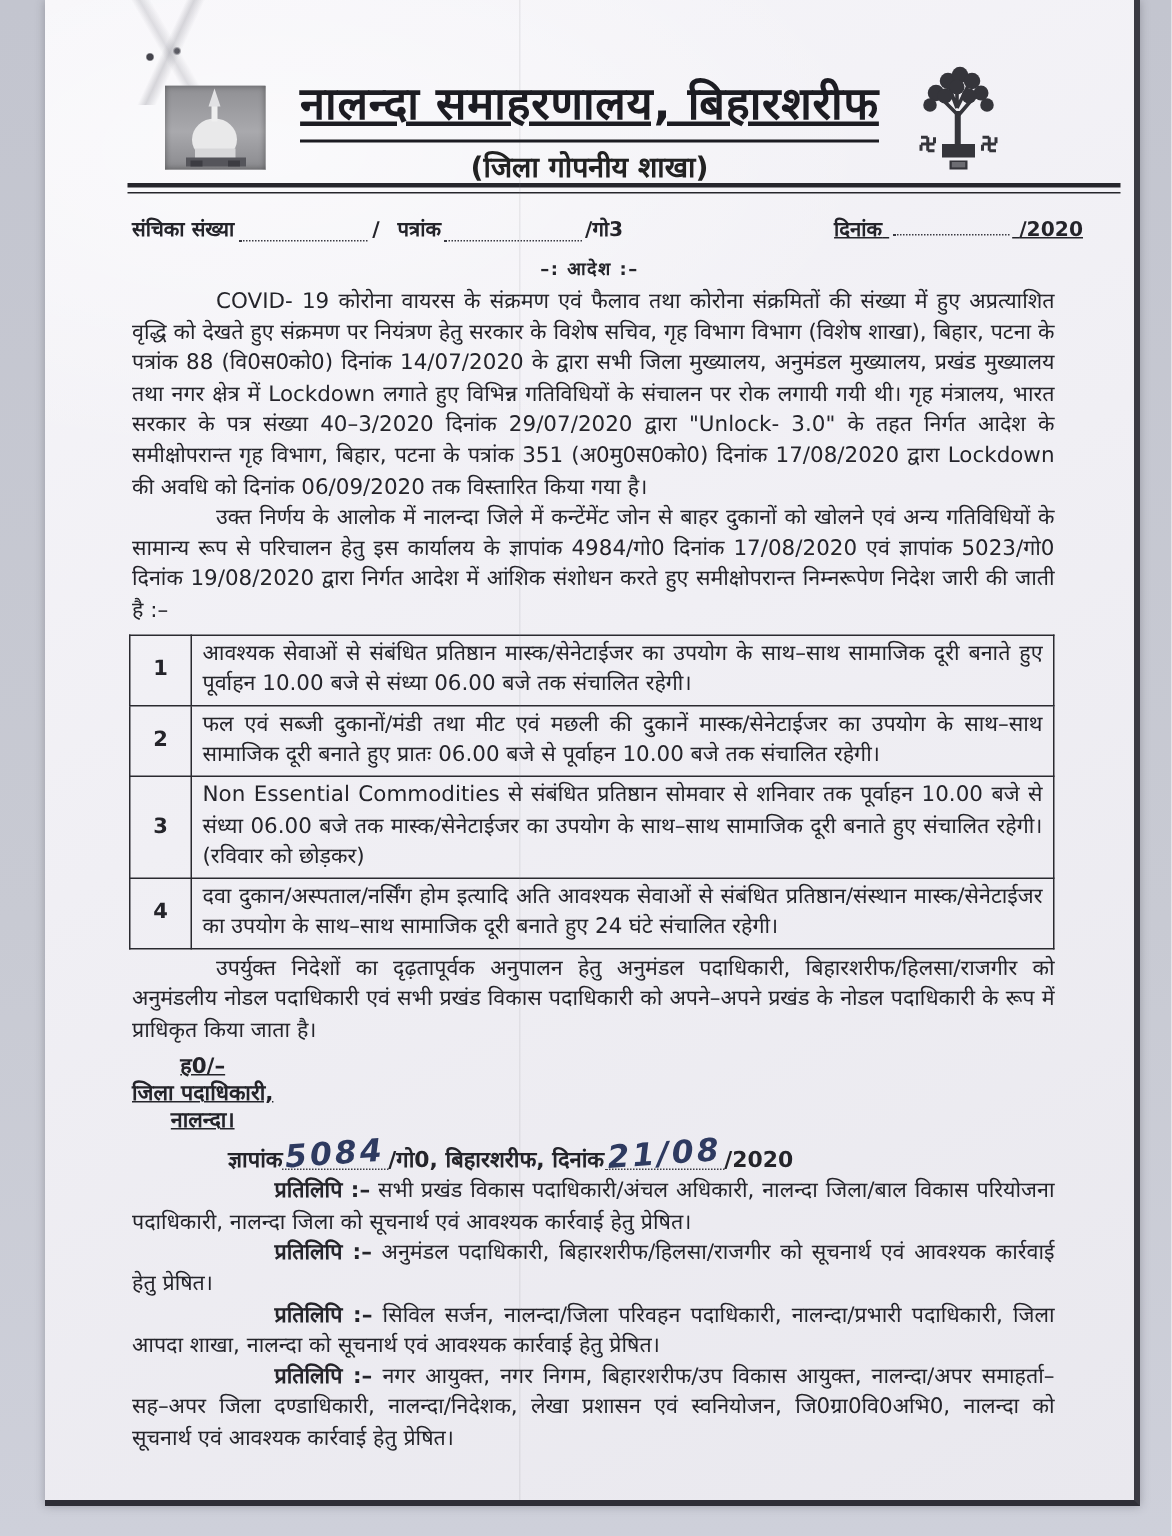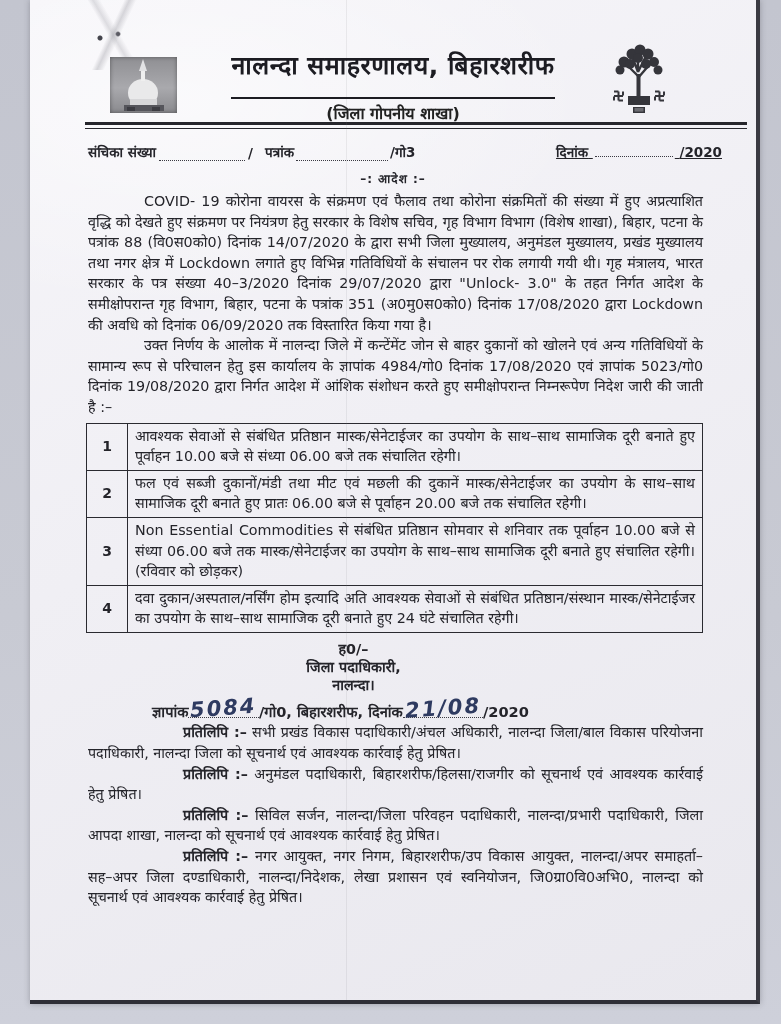--- a/index.html
+++ b/index.html
@@ -29,41 +29,41 @@
   }
   
   .header{position:relative;height:120px;}
   .stupa{
     position:absolute;left:80px;top:57px;width:67px;height:56px;
     background:linear-gradient(180deg,#8f8f93 0%,#a9a9ad 55%,#8a8a8e 100%);
     box-shadow:inset 0 0 4px rgba(0,0,0,.4);
   }
   .title-wrap{padding-top:47px;text-align:center;}
   .doc-title{
-    display:inline-block;font-size:25px;font-weight:bold;color:#1c1c22;
-    border-bottom:2.5px solid #1c1c22;padding-bottom:16px;letter-spacing:.5px;
+    display:inline-block;font-size:30px;font-weight:bold;color:#1c1c22;
+    border-bottom:2.5px solid #1c1c22;padding-bottom:5px;letter-spacing:.5px;text-decoration:underline;
   }
-  .doc-subtitle{font-size:16px;font-weight:bold;color:#222;margin-top:3px;}
+  .doc-subtitle{font-size:19px;font-weight:bold;color:#222;margin-top:3px;}
   .emblem{position:absolute;left:580px;top:44px;width:58px;height:74px;}
   .rule-double{
     margin:2px 9px 0 55px;height:3px;
     border-top:3.5px solid #26262c;border-bottom:1.8px solid #26262c;
   }
   
   .ref-line{display:flex;align-items:flex-end;margin:14px 30px 0 58px;font-size:13.5px;font-weight:bold;}
   .dotline{display:inline-block;border-bottom:1.6px dotted #3a3a42;height:12px;}
   .ref-right{margin-left:auto;margin-right:4px;text-decoration:underline;}
   
   .order-heading{text-align:center;font-size:12px;font-weight:bold;margin-top:9px;letter-spacing:1px;}
   .content{margin:4px 53px 0 58px;font-size:14.3px;line-height:20.6px;text-align:justify;}
   .para{text-indent:56px;margin:0;}
   .order-table{border-collapse:collapse;width:617px;margin:5px 0 3px -2px;}
   .order-table td{border:1.6px solid #2a2a30;padding:2px 7px 3px 7px;vertical-align:middle;}
   .order-table td.num{width:26px;text-align:center;font-weight:bold;font-size:14px;}
-  .sig-row{display:flex;justify-content:center;}
+  .sig-row{display:flex;justify-content:flex-start;text-decoration:underline;}
   .sig1{ text-align:center;margin-right:84px;margin-top:4px;font-weight:bold;line-height:18px;font-size:14.3px;}
   
   .memo-line{margin-top:8px;font-weight:bold;font-size:14.6px;padding-left:64px;text-indent:0;}
   .hand{
     font-size:21px;color:#2e3a60;font-weight:bold;font-style:italic;
     display:inline-block;transform:rotate(-4deg);letter-spacing:2px;
     position:relative;top:-2px;
   }
   .hand-slot{display:inline-block;border-bottom:1.6px dotted #3a3a42;padding:0 2px;line-height:10px;}
   .copy{ text-indent:64px;margin:0;}
@@ -143,33 +143,34 @@
     <p class="para">उक्त निर्णय के आलोक में नालन्दा जिले में कन्टेंमेंट जोन से बाहर दुकानों को खोलने एवं अन्य गतिविधियों के सामान्य रूप से परिचालन हेतु इस कार्यालय के ज्ञापांक 4984/गो0 दिनांक 17/08/2020 एवं ज्ञापांक 5023/गो0 दिनांक 19/08/2020 द्वारा निर्गत आदेश में आंशिक संशोधन करते हुए समीक्षोपरान्त निम्नरूपेण निदेश जारी की जाती है :–</p>
 
     <table class="order-table">
       <tbody>
         <tr>
           <td class="num">1</td>
           <td>आवश्यक सेवाओं से संबंधित प्रतिष्ठान मास्क/सेनेटाईजर का उपयोग के साथ–साथ सामाजिक दूरी बनाते हुए पूर्वाहन 10.00 बजे से संध्या 06.00 बजे तक संचालित रहेगी।</td>
         </tr>
         <tr>
           <td class="num">2</td>
-          <td>फल एवं सब्जी दुकानों/मंडी तथा मीट एवं मछली की दुकानें मास्क/सेनेटाईजर का उपयोग के साथ–साथ सामाजिक दूरी बनाते हुए प्रातः 06.00 बजे से पूर्वाहन 20.00 बजे तक संचालित रहेगी।</td>
+          <td>फल एवं सब्जी दुकानों/मंडी तथा मीट एवं मछली की दुकानें मास्क/सेनेटाईजर का उपयोग के साथ–साथ सामाजिक दूरी बनाते हुए प्रातः 06.00 बजे से पूर्वाहन 10.00 बजे तक संचालित रहेगी।</td>
         </tr>
         <tr>
           <td class="num">3</td>
           <td>Non Essential Commodities से संबंधित प्रतिष्ठान सोमवार से शनिवार तक पूर्वाहन 10.00 बजे से संध्या 06.00 बजे तक मास्क/सेनेटाईजर का उपयोग के साथ–साथ सामाजिक दूरी बनाते हुए संचालित रहेगी। (रविवार को छोड़कर)</td>
         </tr>
         <tr>
           <td class="num">4</td>
           <td>दवा दुकान/अस्पताल/नर्सिंग होम इत्यादि अति आवश्यक सेवाओं से संबंधित प्रतिष्ठान/संस्थान मास्क/सेनेटाईजर का उपयोग के साथ–साथ सामाजिक दूरी बनाते हुए 24 घंटे संचालित रहेगी।</td>
         </tr>
       </tbody>
     </table>
 
+    <p class="para">उपर्युक्त निदेशों का दृढ़तापूर्वक अनुपालन हेतु अनुमंडल पदाधिकारी, बिहारशरीफ/हिलसा/राजगीर को अनुमंडलीय नोडल पदाधिकारी एवं सभी प्रखंड विकास पदाधिकारी को अपने–अपने प्रखंड के नोडल पदाधिकारी के रूप में प्राधिकृत किया जाता है।</p>
 
     <div class="sig-row">
       <div class="sig1">
         <div>ह0/–</div>
         <div>जिला पदाधिकारी,</div>
         <div>नालन्दा।</div>
       </div>
     </div>
 
     <div class="memo-line">

